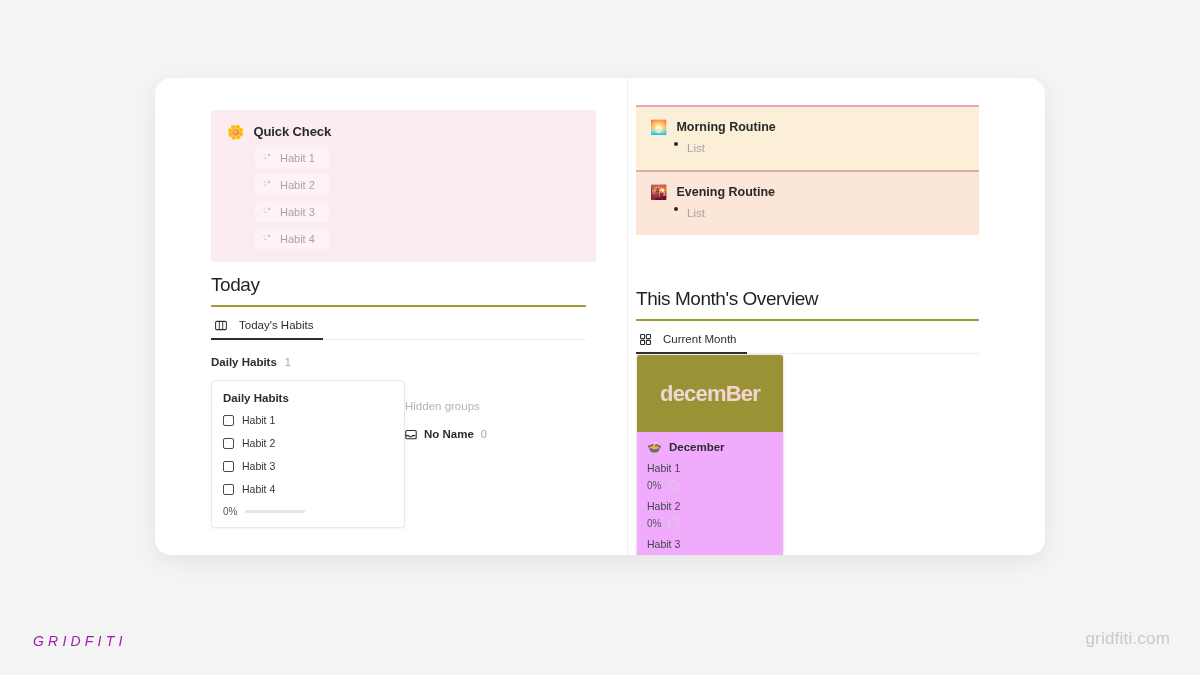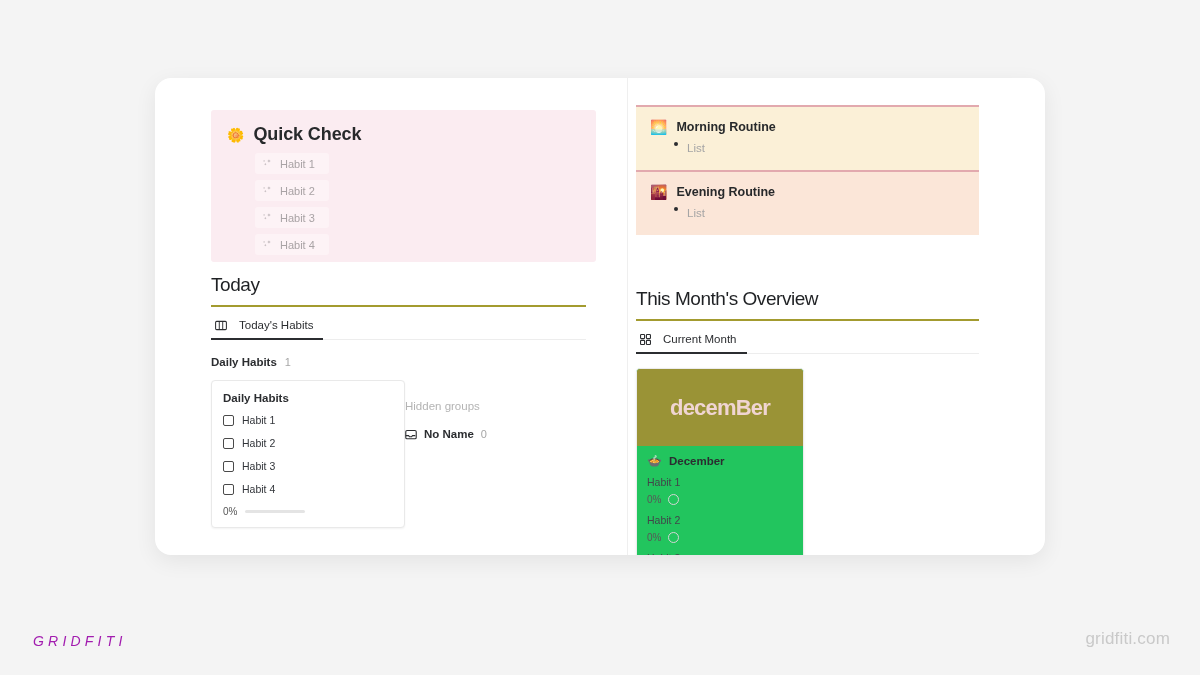--- a/index.html
+++ b/index.html
@@ -31,21 +31,21 @@
   .quick-check {
     position: absolute;
     left: 56px; top: 32px;
     width: 385px; height: 152px;
     background: #fbecf1;
     border-radius: 3px;
     padding: 14px 16px;
   }
   .qc-head { display: flex; align-items: center; gap: 9px; }
   .qc-emoji { font-size: 14px; line-height: 1; }
-  .qc-title { font-size: 18px; font-weight: bold; color: #27292b; letter-spacing: -0.1px; }
+  .qc-title { font-size: 13px; font-weight: bold; color: #27292b; letter-spacing: -0.1px; }
 
   .qc-list { margin-top: 8px; padding-left: 28px; }
   .qc-item {
     display: flex; align-items: center; gap: 7px;
     background: #fdf3f6;
     border-radius: 3px;
     width: 74px; height: 21px;
     padding: 0 7px;
     margin-bottom: 6px;
   }
@@ -110,23 +110,22 @@
   .routine.evening { background: #fbe6d8; }
   .r-head { display: flex; align-items: center; gap: 9px; }
   .r-emoji { font-size: 14px; line-height: 1; }
   .r-title { font-size: 12.5px; font-weight: bold; color: #27292b; }
   .r-bullet { display: flex; align-items: flex-start; gap: 9px; margin-top: 8px; padding-left: 24px; }
   .dot { width: 4px; height: 4px; background: #2b2d30; border-radius: 50%; }
   .r-li { font-size: 11.5px; color: #a5a5a5; }
 
   
   .month-card {
-    margin-top: 14px;
-    width: 168px;
-    background: #22c55e;
+    width: 148px;
+    background: #f0abfc;
     border: 1px solid #ececec;
     border-radius: 4px;
     box-shadow: 0 1px 3px rgba(0,0,0,0.06);
     overflow: hidden;
   }
   .month-cover {
     height: 77px; background: #9a9336;
     display: flex; align-items: center; justify-content: center;
   }
   .month-cover-text {

